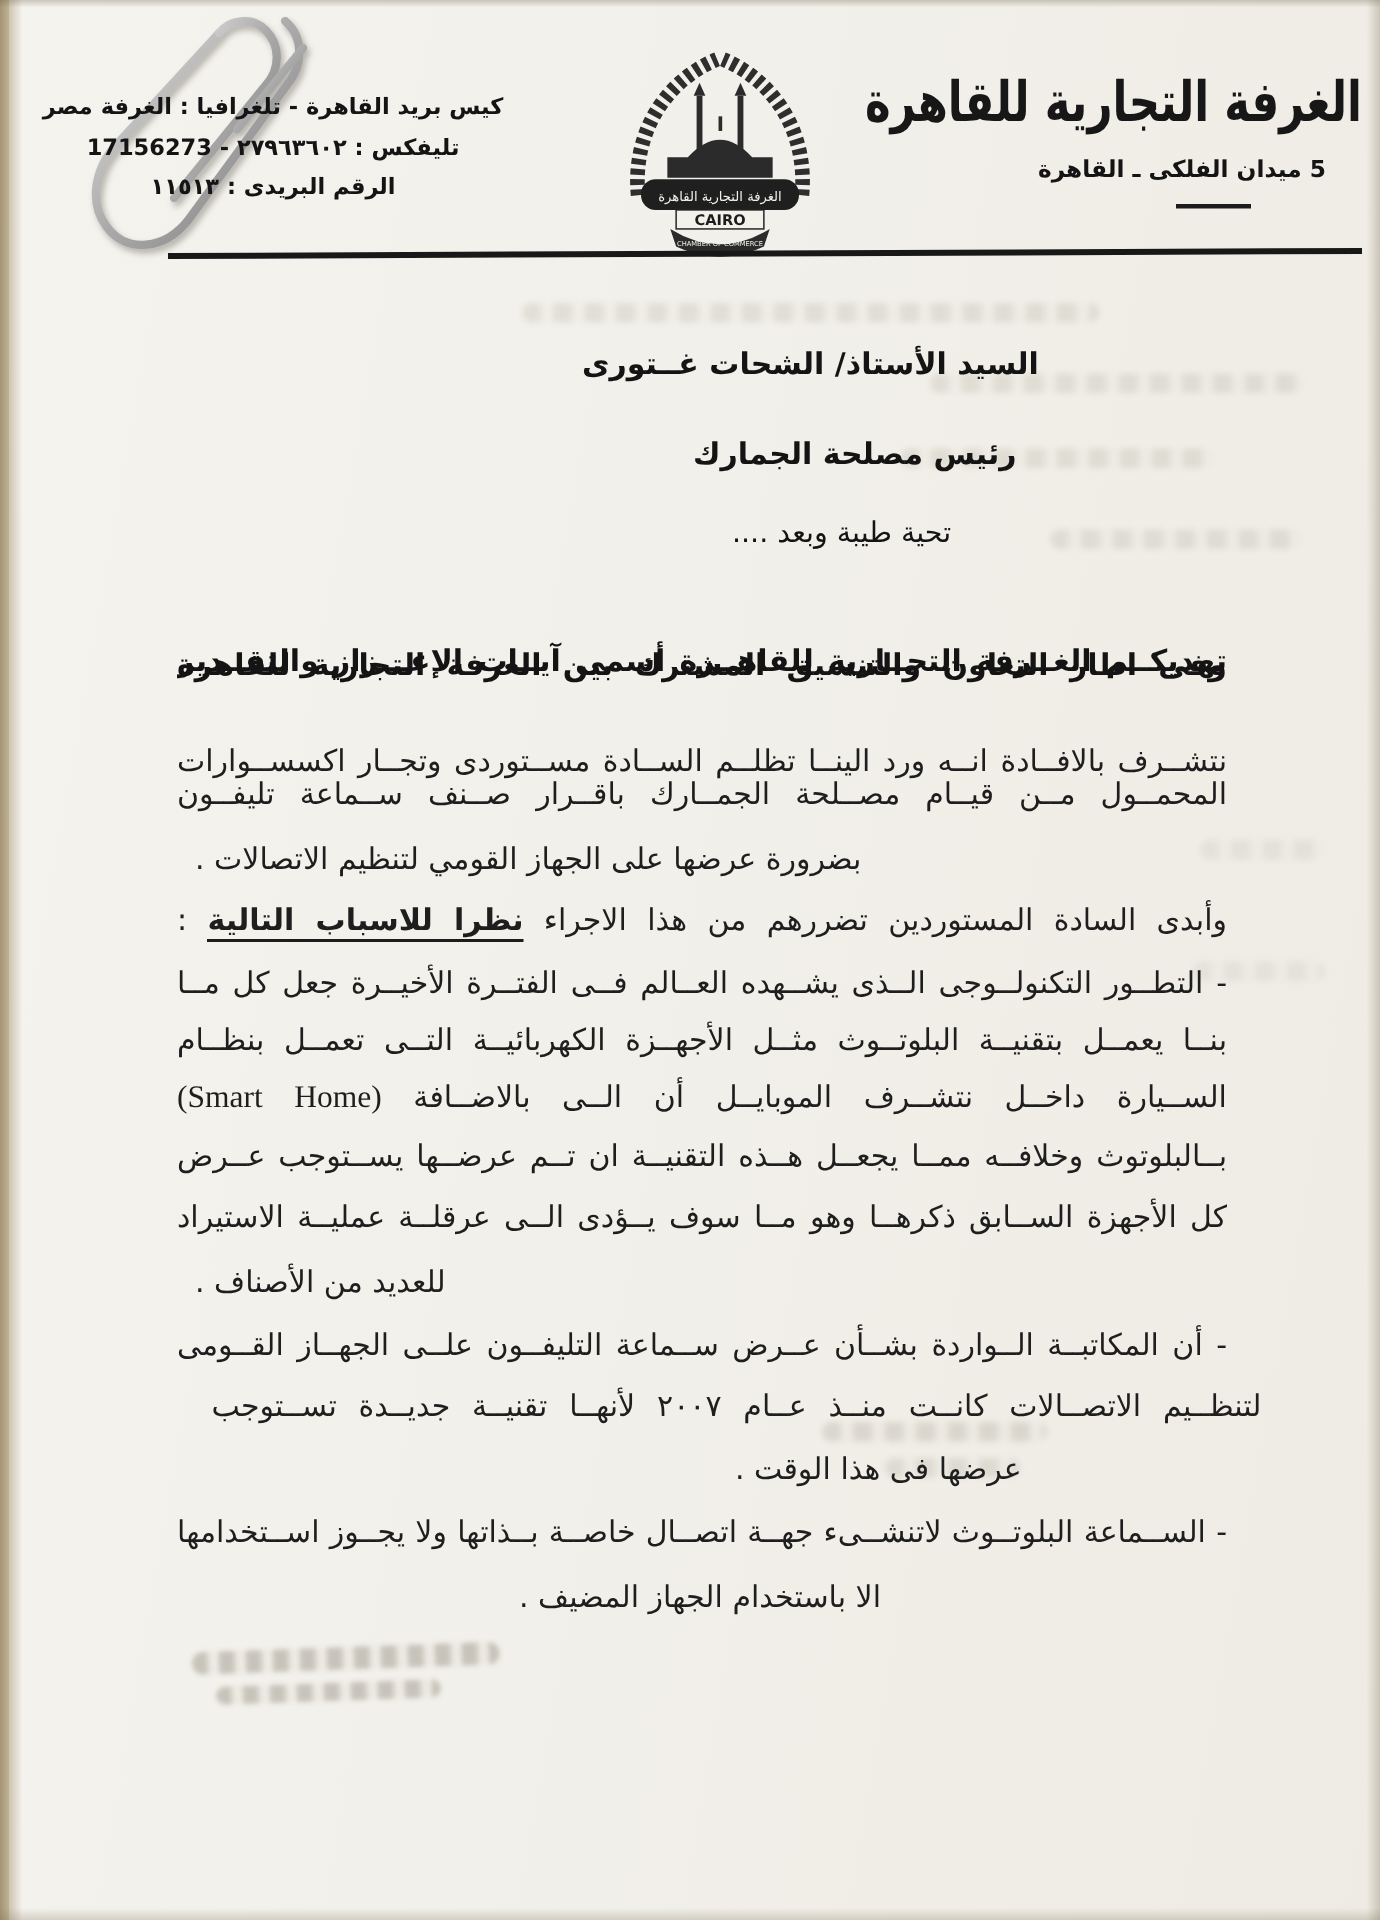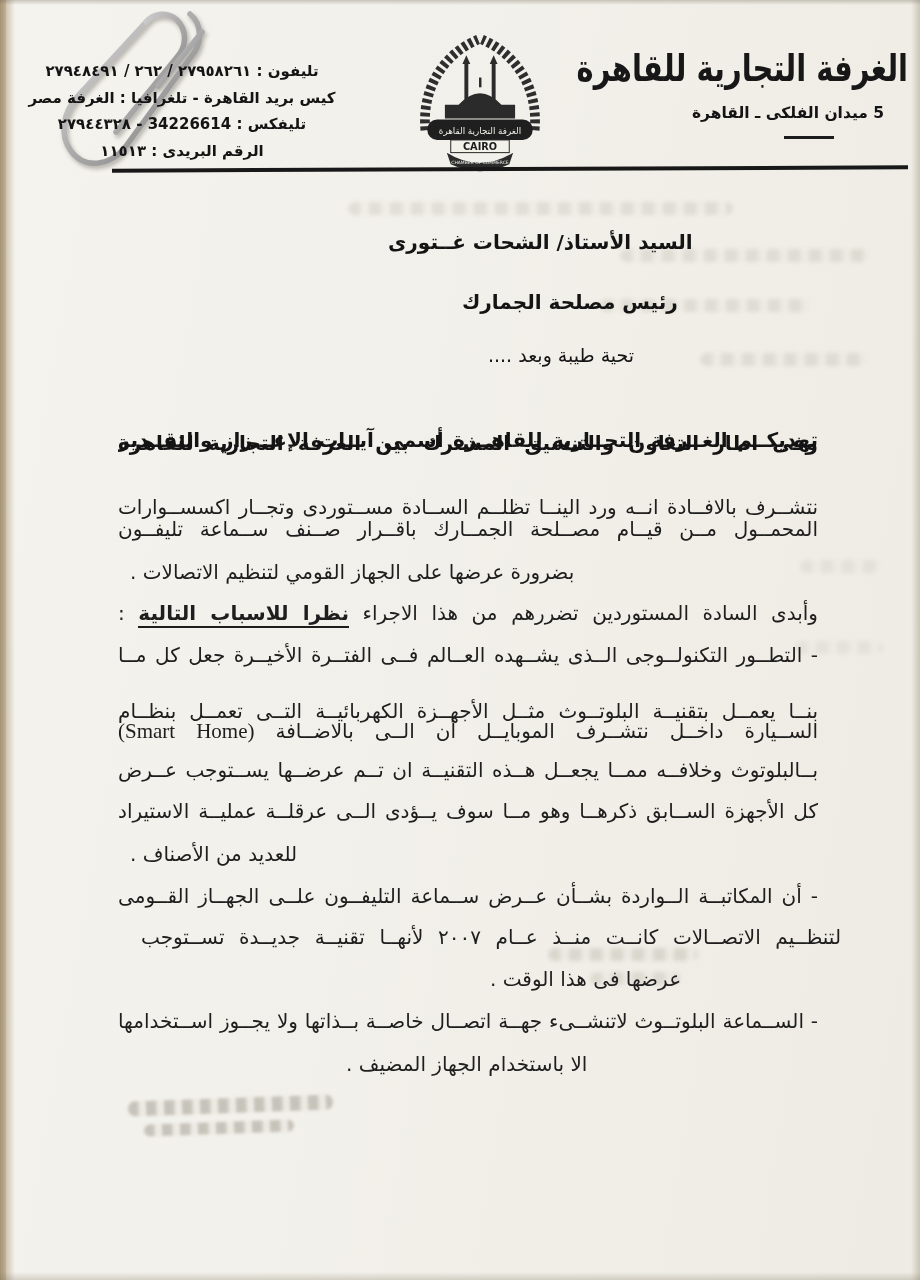--- a/index.html
+++ b/index.html
@@ -103,23 +103,22 @@
         <stop offset="0.5" stop-color="#a9a9a9"></stop>
         <stop offset="1" stop-color="#7c7c7c"></stop>
       </linearGradient>
     </defs>
     <path d="M150,20 C163,31 162,50 151,63 L86,152 C70,173 44,175 31,157 C19,141 23,118 38,102 L106,28" fill="none" stroke="url(#silver)" stroke-width="5.5" stroke-linecap="round"></path>
     <path d="M106,28 C113,19 128,17 137,26 C147,36 147,52 137,63 L76,138" fill="none" stroke="url(#silver)" stroke-width="5.5" stroke-linecap="round"></path>
     <path d="M118,92 L162,38" fill="none" stroke="url(#silver)" stroke-width="5.5" stroke-linecap="round"></path>
   </svg>
 
   <div class="contact">
-    <div>تليفون : ٢٧٩٥٨٢٦١ / ٢٦٢ / ٢٧٩٤٨٤٩١</div>
     <div>كيس بريد القاهرة - تلغرافيا : الغرفة مصر</div>
-    <div>تليفكس : 34226614 - ٢٧٩٤٤٣٢٨</div>
+    <div>تليفكس : ٢٧٩٦٣٦٠٢ - 17156273</div>
     <div>الرقم البريدى : ١١٥١٣</div>
   </div>
 
   <div class="logo-box">
     <svg viewBox="0 0 160 148" width="156" height="146">
       <path d="M24,106 C20,64 42,28 78,13" fill="none" stroke="#2e2e2e" stroke-width="10" stroke-dasharray="4 3"></path>
       <path d="M136,106 C140,64 118,28 82,13" fill="none" stroke="#2e2e2e" stroke-width="10" stroke-dasharray="4 3"></path>
       <path d="M44,94 L44,80 L58,80 Q80,56 102,80 L116,80 L116,94 Z" fill="#2b2b2b"></path>
       <rect x="64" y="38" width="4" height="44" fill="#2b2b2b"></rect>
       <rect x="92" y="38" width="4" height="44" fill="#2b2b2b"></rect>
@@ -146,21 +145,21 @@
   <div class="h-line h-salutation">تحية طيبة وبعد ....</div>
 
   <div>
       <div class="bline justify-bold" style="top: 385px; padding-right: 28px; margin-top: 40px;">تهديكــم الغــرفة التجــارية للقاهــرة أسمى آيــات الإعـــزاز والتقــدير</div>
       <div class="bline justify-bold" style="top: 428px;">وفى اطار التعاون والتنسيق المشترك بين الغرفة التجارية للقاهرة ومصلحة الجمارك</div>
       <div class="bline justify" style="top: 492px;">نتشــرف بالافــادة انــه ورد الينــا تظلــم الســادة مســتوردى وتجــار اكسســوارات</div>
       <div class="bline justify" style="top: 514px;">المحمــول مــن قيــام مصــلحة الجمــارك باقــرار صــنف ســماعة تليفــون المحمــول</div>
       <div class="bline left" style="top: 557px; padding-left: 12px;">بضرورة عرضها على الجهاز القومي لتنظيم الاتصالات .</div>
       <div class="bline underline-line" style="top: 598px;"><span>وأبدى السادة المستوردين تضررهم من هذا الاجراء </span><span class="ul">نظرا للاسباب التالية</span><span> :</span></div>
       <div class="bline justify" style="top: 640px;">- التطــور التكنولــوجى الــذى يشــهده العــالم فــى الفتــرة الأخيــرة جعل كل مــا يحيط</div>
-      <div class="bline justify" style="top: 696px;">بنــا يعمــل بتقنيــة البلوتــوث مثــل الأجهــزة الكهربائيــة التــى تعمــل بنظــام</div>
+      <div class="bline justify" style="top: 678px;">بنــا يعمــل بتقنيــة البلوتــوث مثــل الأجهــزة الكهربائيــة التــى تعمــل بنظــام</div>
       <div class="bline ltr-words" style="top: 716px;">
         <span class="latin">(Smart</span>
         <span class="latin">Home)</span>
         <span>بالاضــافة</span>
         <span>الــى</span>
         <span>أن</span>
         <span>الموبايــل</span>
         <span>نتشــرف</span>
         <span>داخــل</span>
         <span>الســيارة</span>

